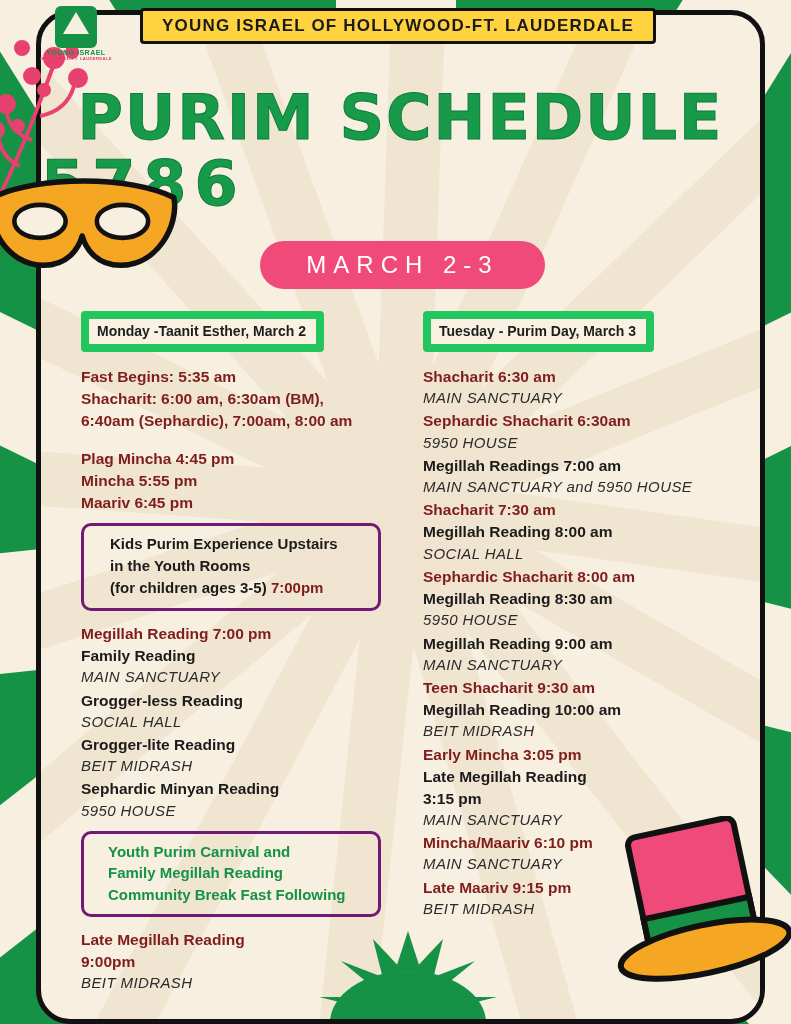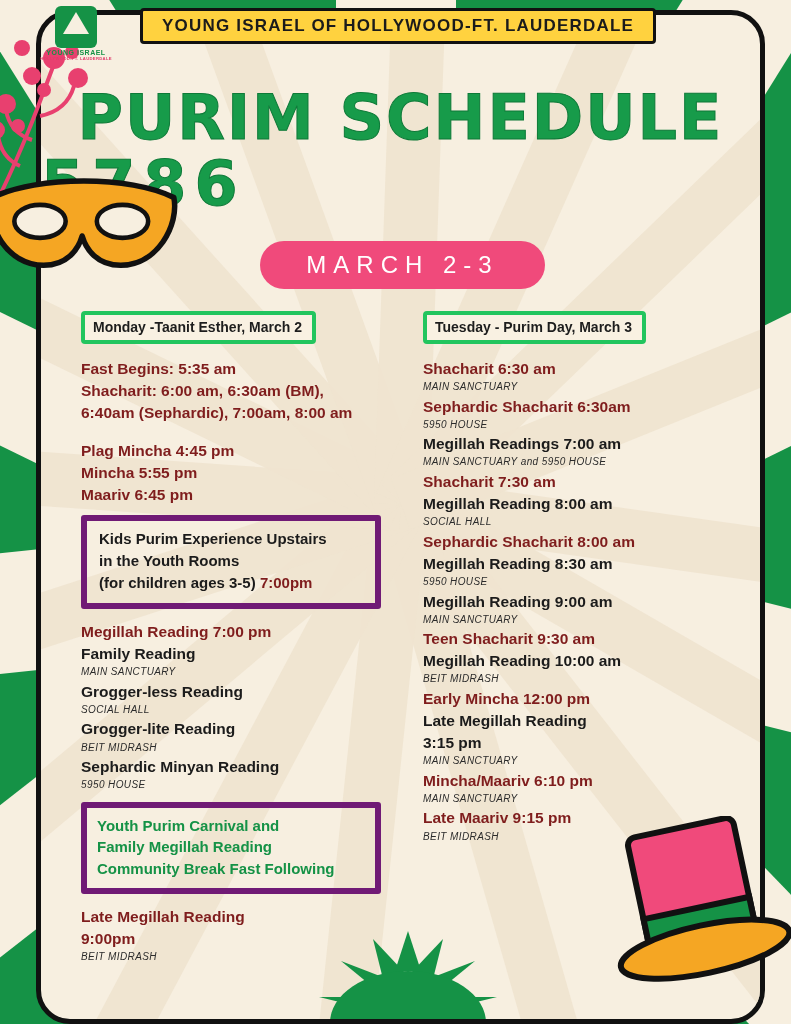--- a/index.html
+++ b/index.html
@@ -220,21 +220,21 @@
   }
   .col {
     position: absolute;
     top: 0;
   }
   .col-left { left: 40px; width: 300px; }
   .col-right { left: 382px; width: 300px; }
 
   .day-header {
     display: inline-block;
-    border: 4px solid #22c55e;
+    border: 8px solid #22c55e;
     border-radius: 4px;
     padding: 4px 10px 5px 8px;
     background: #f9f1e2;
     font-size: 14px;
     font-weight: bold;
     color: #1d1d1d;
     margin-bottom: 14px;
   }
 
   .line {
@@ -247,30 +247,30 @@
     font-size: 15.5px;
   }
   .dark {
     color: #1b1b1b;
     font-weight: bold;
     font-size: 15.5px;
   }
   .loc {
     color: #2b2b2b;
     font-style: italic;
-    font-size: 10px;
+    font-size: 15px;
     letter-spacing: 0.4px;
     margin-bottom: 2px;
   }
   .gap { height: 16px; }
 
   .box {
-    border: 6px solid #701a75;
-    border-radius: 3px;
-    padding: 8px 10px;
+    border: 3px solid #701a75;
+    border-radius: 10px;
+    padding: 8px 24px;
     margin: 10px 0 12px 0;
   }
   .box .dark { font-size: 15px; }
   .box .pink { font-size: 15px; }
   .box-green-text .pink { color: #159246; }
 
   .sub-left { padding-left: 2px; }
 </style>
 </head>
 <body>
@@ -373,21 +373,21 @@
           <div class="line dark">Megillah Reading 8:00 am</div>
           <div class="line loc">SOCIAL HALL</div>
           <div class="line pink">Sephardic Shacharit 8:00 am</div>
           <div class="line dark">Megillah Reading 8:30 am</div>
           <div class="line loc">5950 HOUSE</div>
           <div class="line dark">Megillah Reading 9:00 am</div>
           <div class="line loc">MAIN SANCTUARY</div>
           <div class="line pink">Teen Shacharit 9:30 am</div>
           <div class="line dark">Megillah Reading 10:00 am</div>
           <div class="line loc">BEIT MIDRASH</div>
-          <div class="line pink">Early Mincha 12:00 pm</div>
+          <div class="line pink">Early Mincha 3:05 pm</div>
           <div class="line dark">Late Megillah Reading</div>
           <div class="line dark">3:15 pm</div>
           <div class="line loc">MAIN SANCTUARY</div>
           <div class="line pink">Mincha/Maariv 6:10 pm</div>
           <div class="line loc">MAIN SANCTUARY</div>
           <div class="line pink">Late Maariv 9:15 pm</div>
           <div class="line loc">BEIT MIDRASH</div>
         </div>
       </div>
     </div>

